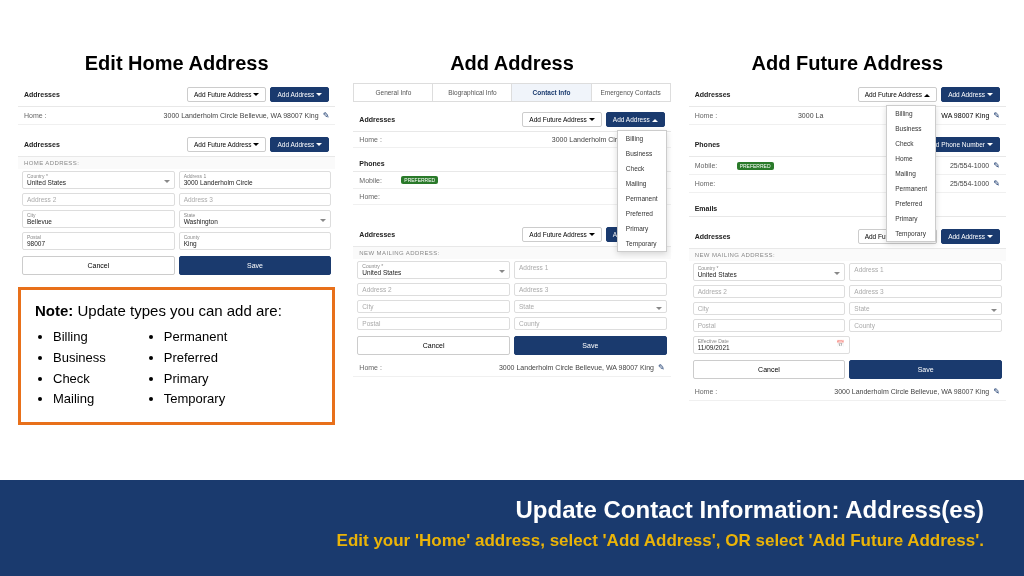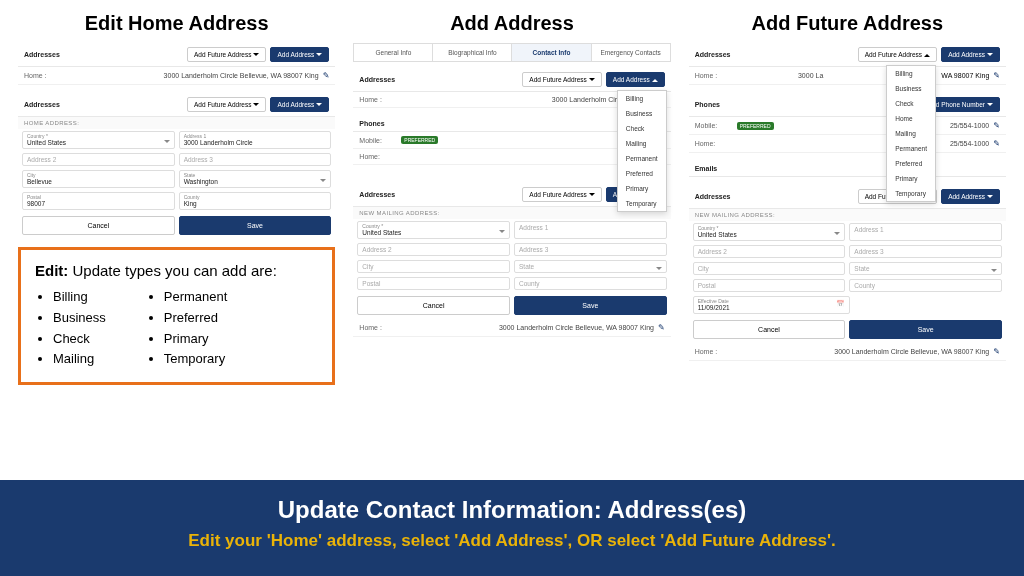--- a/index.html
+++ b/index.html
@@ -1,18 +1,18 @@
 <!DOCTYPE html>
 <html><head>
 <meta charset="utf-8">
 <style>
   * { box-sizing: border-box; margin: 0; padding: 0; font-family: Arial, sans-serif; }
   body { background: #fff; width: 1024px; height: 576px; position: relative; overflow: hidden; }
   .cols { display: flex; gap: 18px; padding: 12px 18px 0; }
-  .col { flex: 1; }
+  .col { flex: 1; margin-top: 40px; }
   .col-title { font-weight: 900; font-size: 20px; text-align: center; margin-bottom: 8px; }
   .panel { background: #fff; margin-bottom: 8px; font-size: 7px; }
   .sec-head { display: flex; justify-content: space-between; align-items: center; padding: 4px 6px; border-bottom: 1px solid #e8e8e8; }
   .sec-title { font-weight: 700; color: #222; }
   .btns { display: flex; gap: 4px; }
   .btn { padding: 3px 6px; font-size: 6.5px; border-radius: 2px; cursor: pointer; display: inline-flex; align-items: center; gap: 2px; border: 1px solid #ccc; background: #fff; }
   .btn-primary { background: #1a3a6e; color: #fff; border-color: #1a3a6e; }
   .caret::after { content: ""; display: inline-block; border: 3px solid transparent; border-top-color: currentColor; transform: translateY(1px); }
   .caret-up::after { content: ""; display: inline-block; border: 3px solid transparent; border-bottom-color: currentColor; transform: translateY(-1px); }
   .row { display: flex; align-items: center; padding: 4px 6px; gap: 4px; border-bottom: 1px solid #f0f0f0; }
@@ -34,21 +34,21 @@
   .note-lists { display: flex; gap: 40px; }
   .note-lists ul { list-style: disc; padding-left: 18px; font-size: 13px; line-height: 1.6; }
   .tabs { display: flex; border: 1px solid #ddd; font-size: 6.5px; margin-bottom: 6px; }
   .tab { flex: 1; text-align: center; padding: 5px 2px; border-right: 1px solid #ddd; color: #555; cursor: pointer; }
   .tab:last-child { border-right: none; }
   .tab-active { background: #f0f4fa; color: #1a3a6e; font-weight: 600; }
   .dropdown { position: absolute; background: #fff; border: 1px solid #ccc; box-shadow: 0 2px 6px rgba(0,0,0,.15); z-index: 10; }
   .dd-item { padding: 4px 8px; font-size: 6.5px; color: #333; white-space: nowrap; cursor: pointer; }
   .pos-rel { position: relative; }
   .badge { background: #2a7a2a; color: #fff; font-size: 5px; padding: 1px 3px; border-radius: 2px; }
-  .footer { position: absolute; bottom: 0; left: 0; right: 0; background: #1a3a6e; text-align: center; padding: 16px 40px 24px; }
+  .footer { position: absolute; bottom: 0; left: 0; right: 0; background: #1a3a6e; text-align: right; padding: 16px 40px 24px; }
   .footer-title { color: #fff; font-weight: 900; font-size: 24px; margin-bottom: 6px; }
   .footer-sub { color: #eab308; font-weight: 900; font-size: 17px; line-height: 1.3; }
   .cal::after { content: "📅"; position: absolute; right: 4px; top: 3px; font-size: 7px; opacity: .5; }
 </style>
 </head>
 <body>
 
 <div class="cols">
 
   <div class="col">
@@ -116,21 +116,21 @@
             <div class="field-val">King</div>
           </div>
       </div>
       <div class="btn-row">
         <div class="btn-half">Cancel</div>
         <div class="btn-half btn-save">Save</div>
       </div>
     </div>
 
     <div class="note-box">
-      <div class="note-title"><b>Edit:</b><span> Update types you can add are:</span></div>
+      <div class="note-title"><b>Note:</b><span> Update types you can add are:</span></div>
       <div class="note-lists">
         <ul>
           <li>Billing</li>
             <li>Business</li>
             <li>Check</li>
             <li>Mailing</li>
         </ul>
         <ul>
           <li>Permanent</li>
             <li>Preferred</li>

